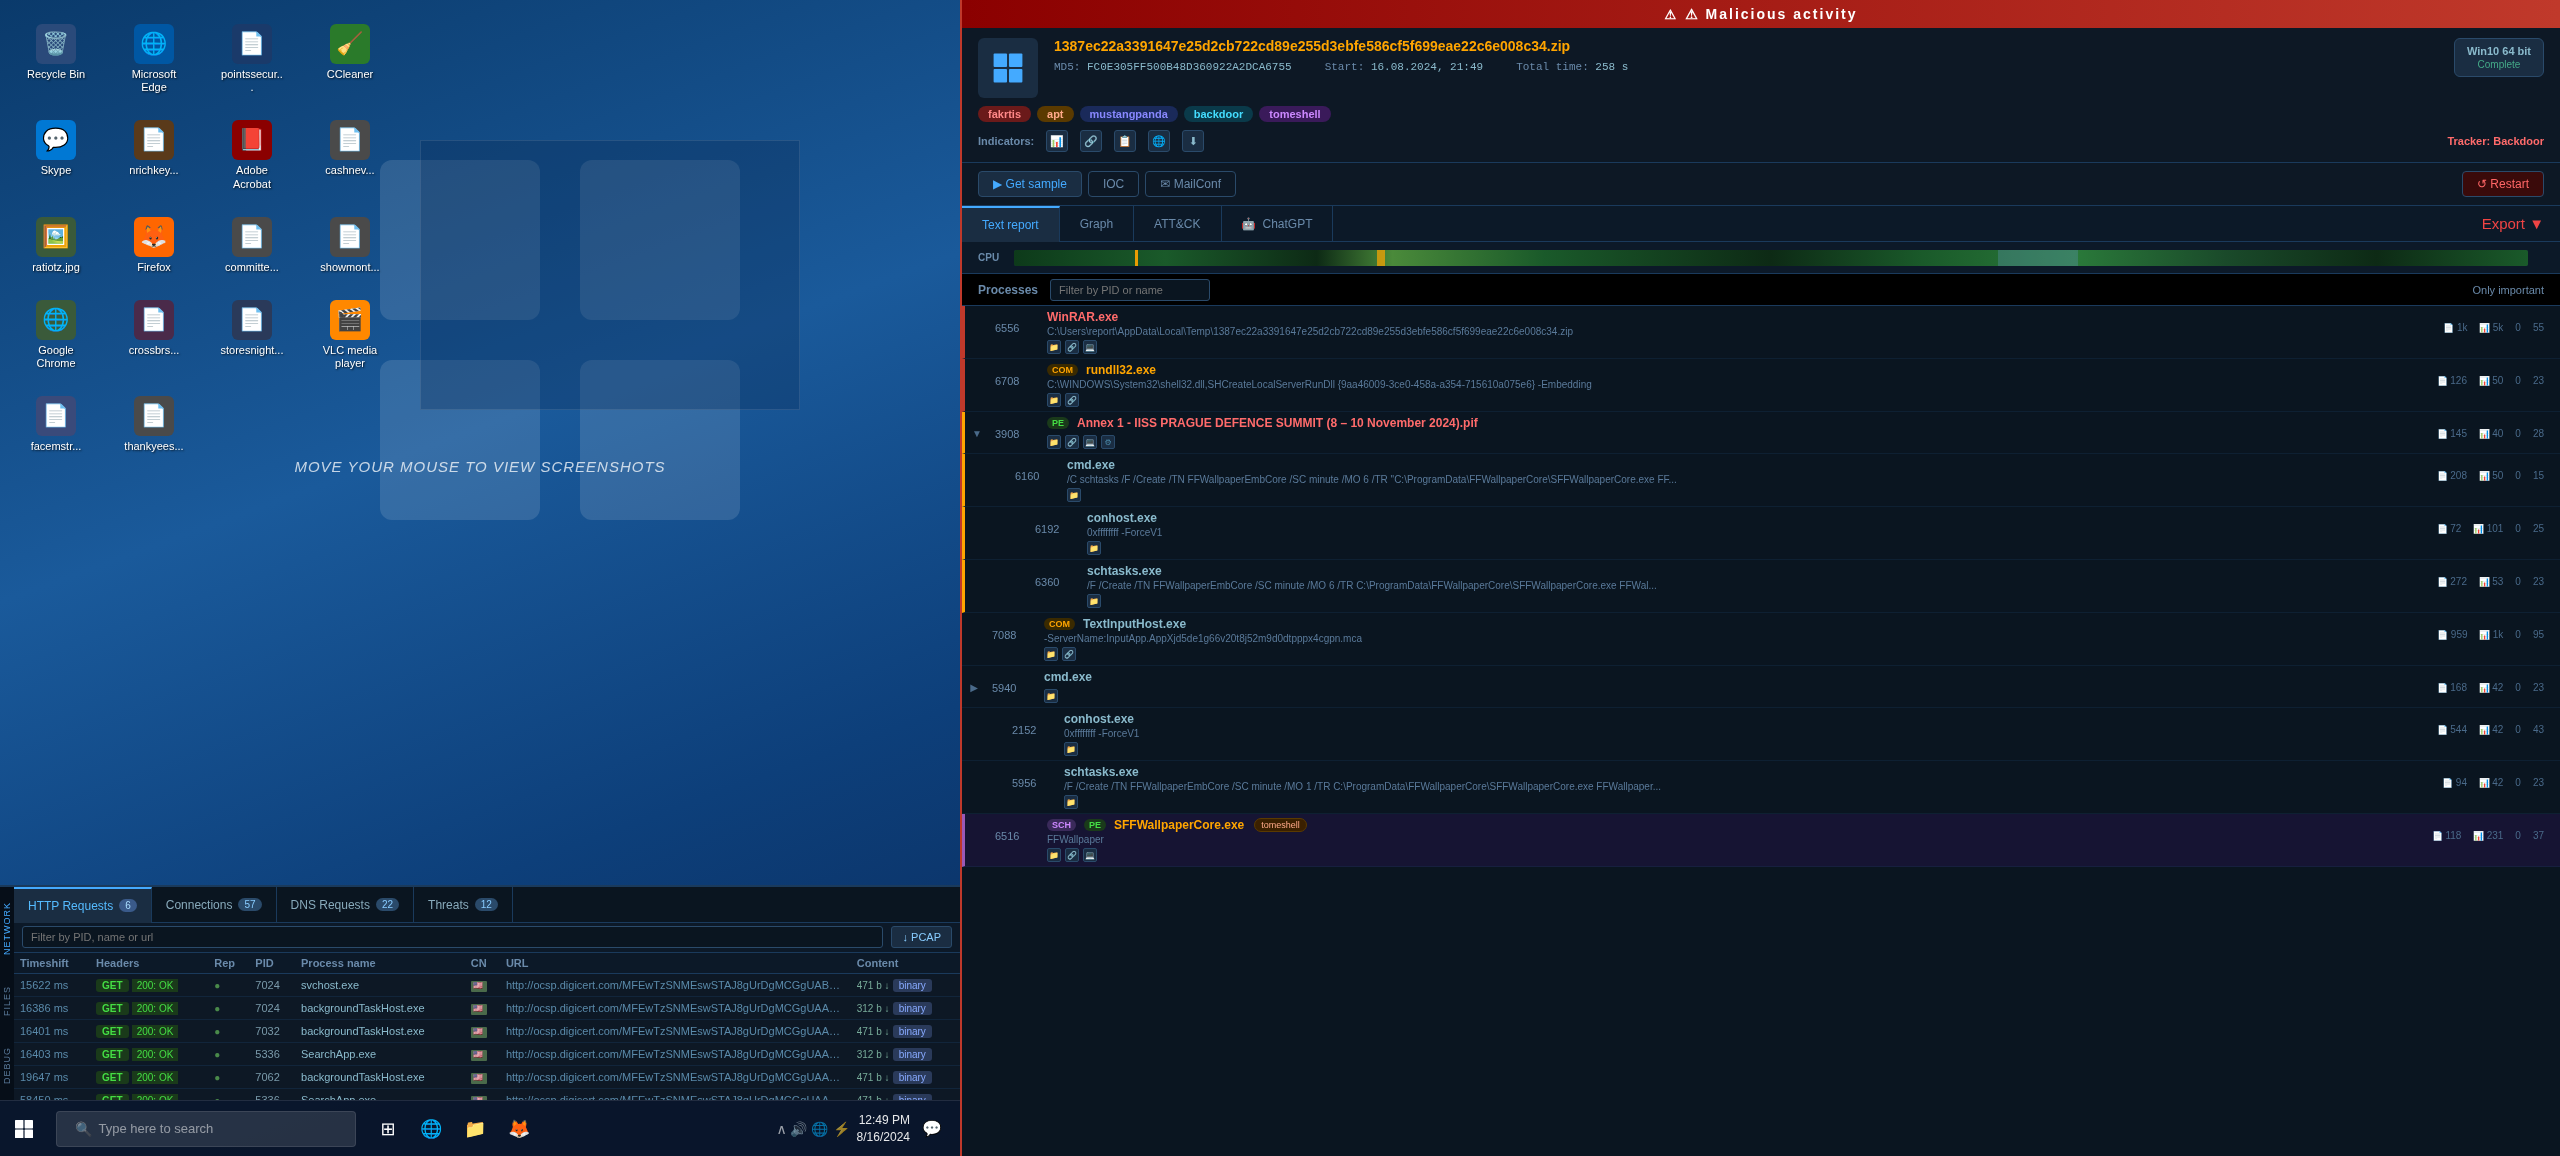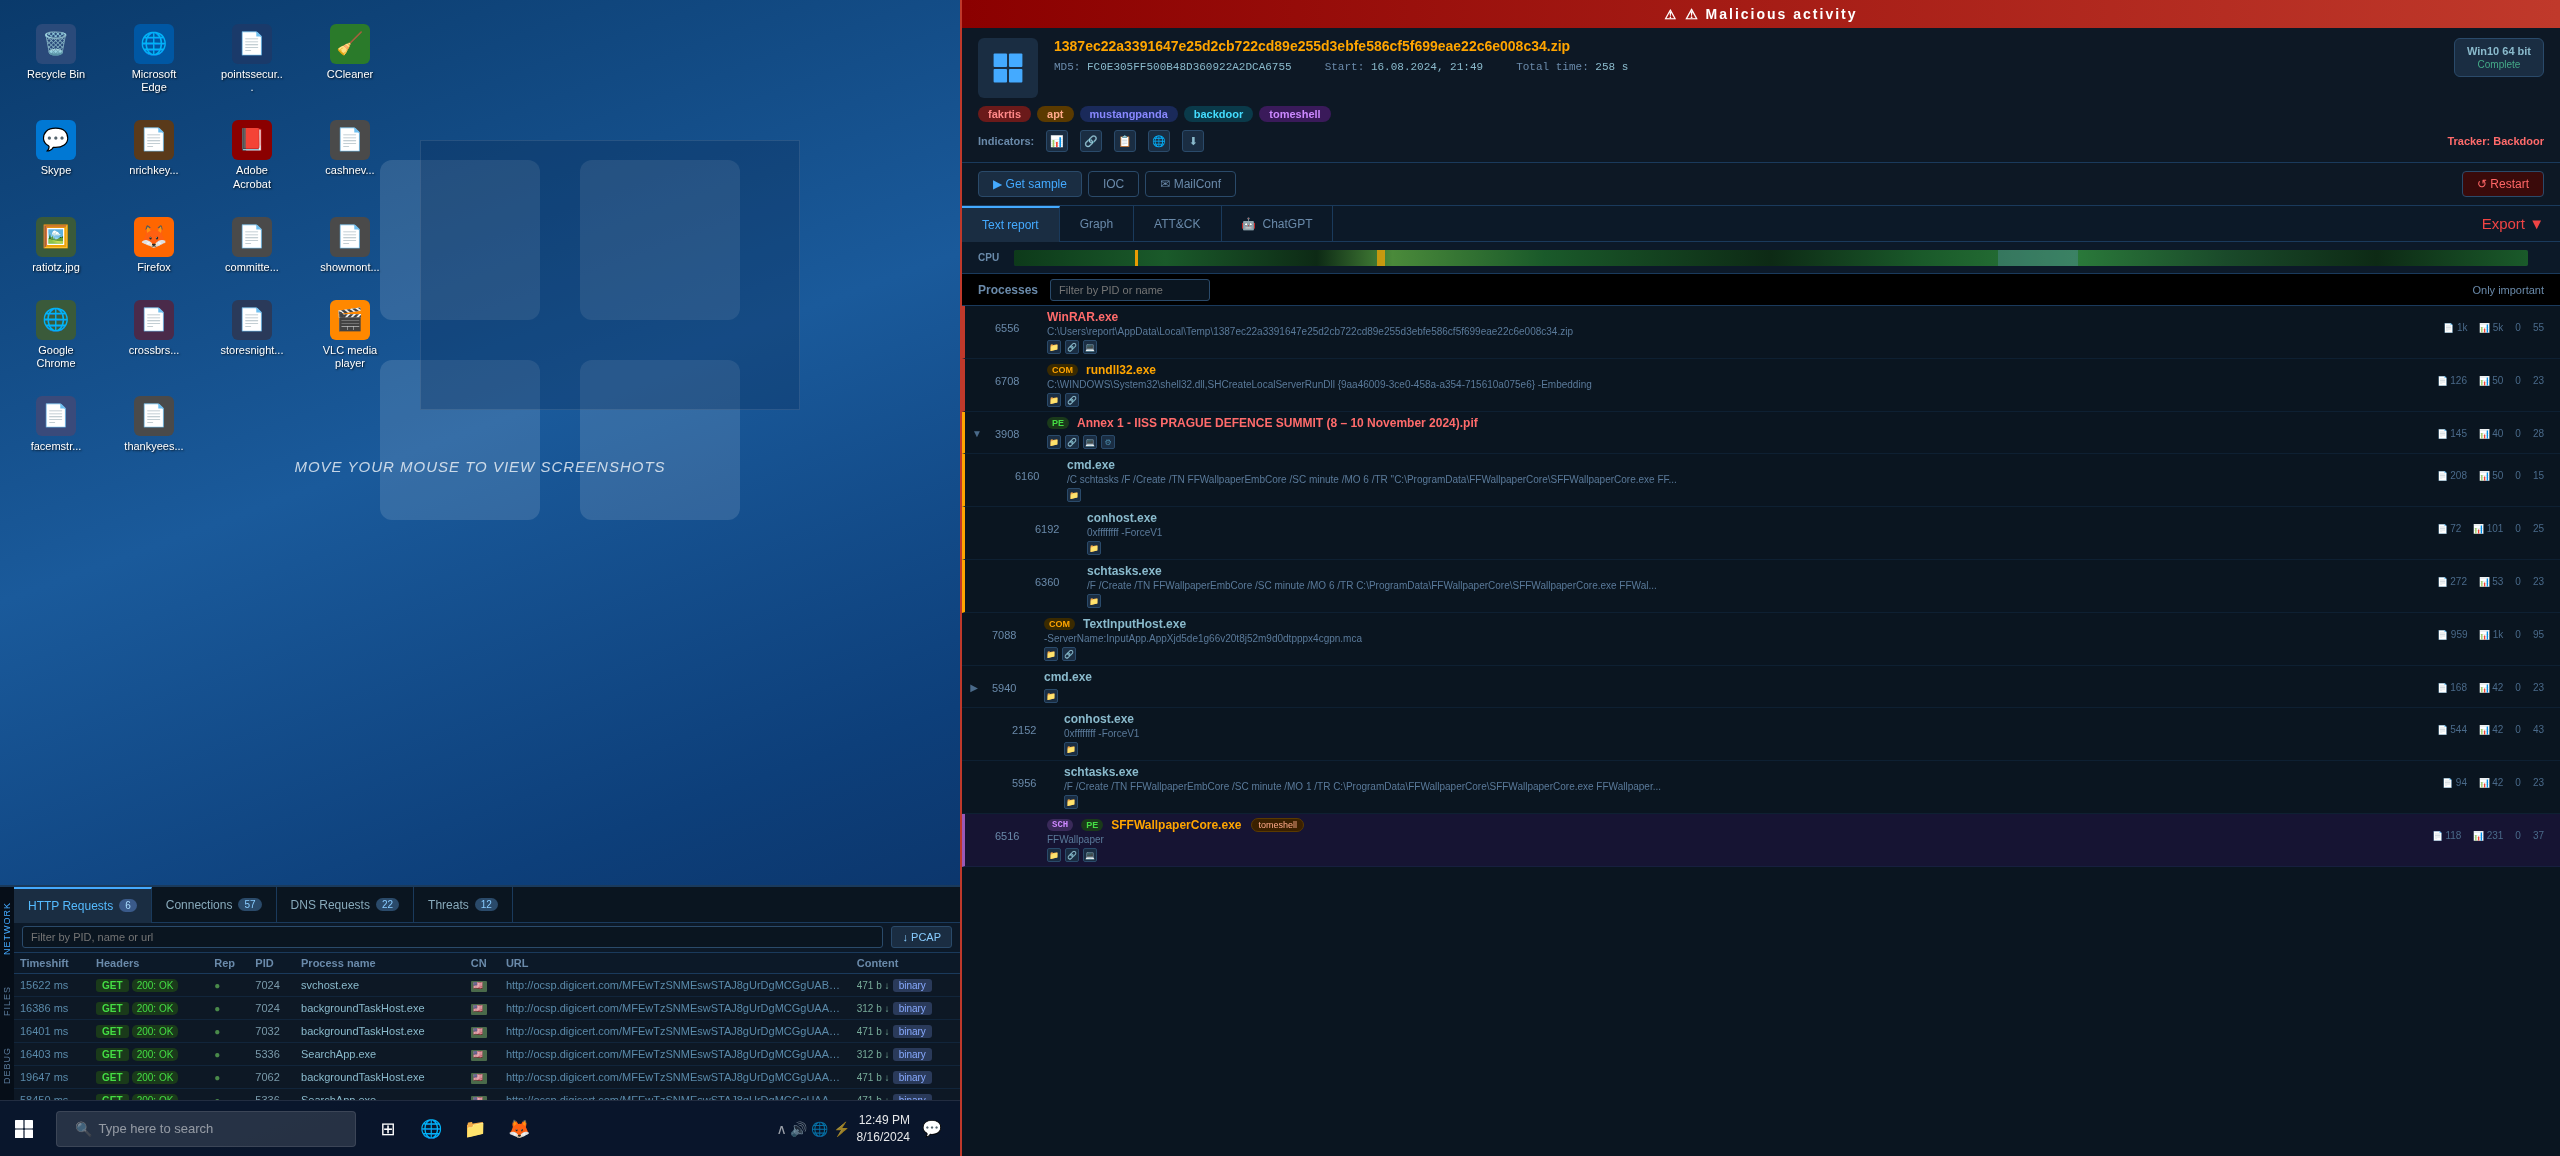--- a/index.html
+++ b/index.html
@@ -331,21 +331,21 @@
       color: #4d4;
       padding: 1px 6px;
       border-radius: 3px;
       font-size: 10px;
       font-weight: bold;
     }
     .status-ok {
       background: #1a3a1a;
       color: #4d4;
       padding: 1px 5px;
-      border-radius: 5px;
+      border-radius: 0;
       font-size: 10px;
     }
     .flag {
       width: 16px;
       height: 11px;
       display: inline-block;
       background: #4a6a4a;
       border-radius: 1px;
       font-size: 8px;
       text-align: center;
@@ -678,21 +678,21 @@
     .proc-badge {
       display: inline-block;
       padding: 1px 5px;
       border-radius: 6px;
       font-size: 9px;
       font-weight: bold;
       margin-right: 4px;
     }
     .badge-com { background: #3a2a00; color: #ffa500; }
     .badge-pe { background: #1a3a1a; color: #4d4; }
-    .badge-sch { background: #3a2a5a; color: #c8f; font-family: Liberation Mono, monospace; }
+    .badge-sch { background: #3a2a5a; color: #c8f; }
 
     .proc-name {
       color: #8abacc;
       font-size: 12px;
       font-weight: bold;
     }
 
     .proc-cmd {
       color: #5a7a9a;
       font-size: 10px;

